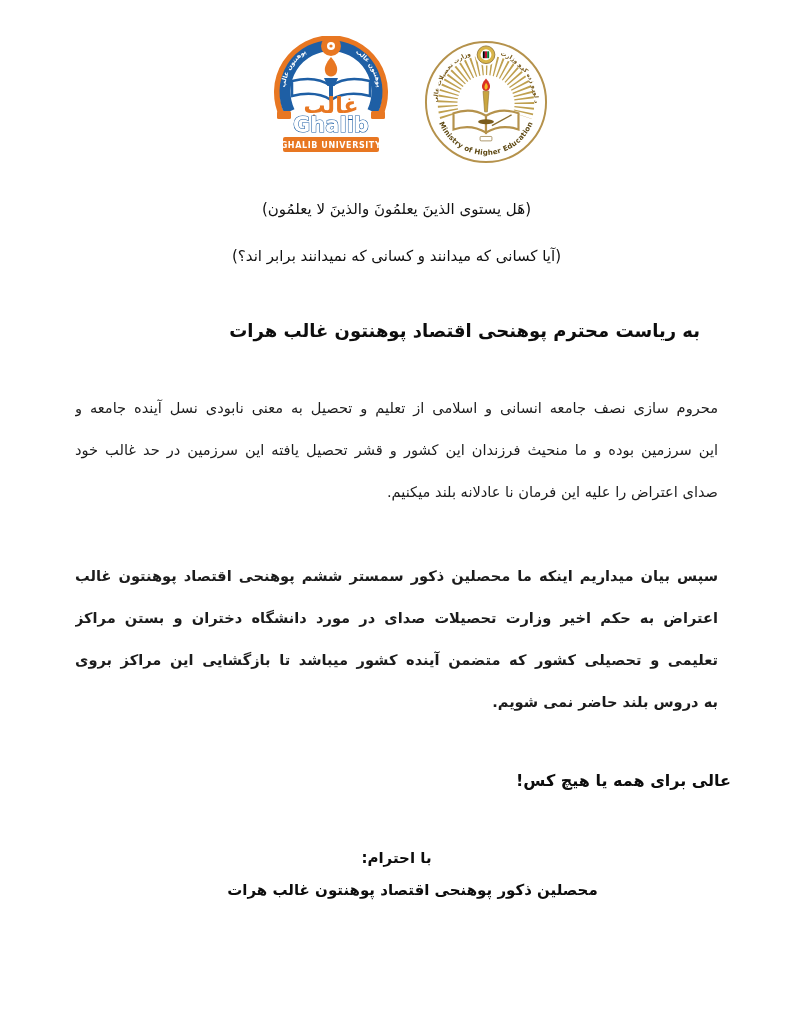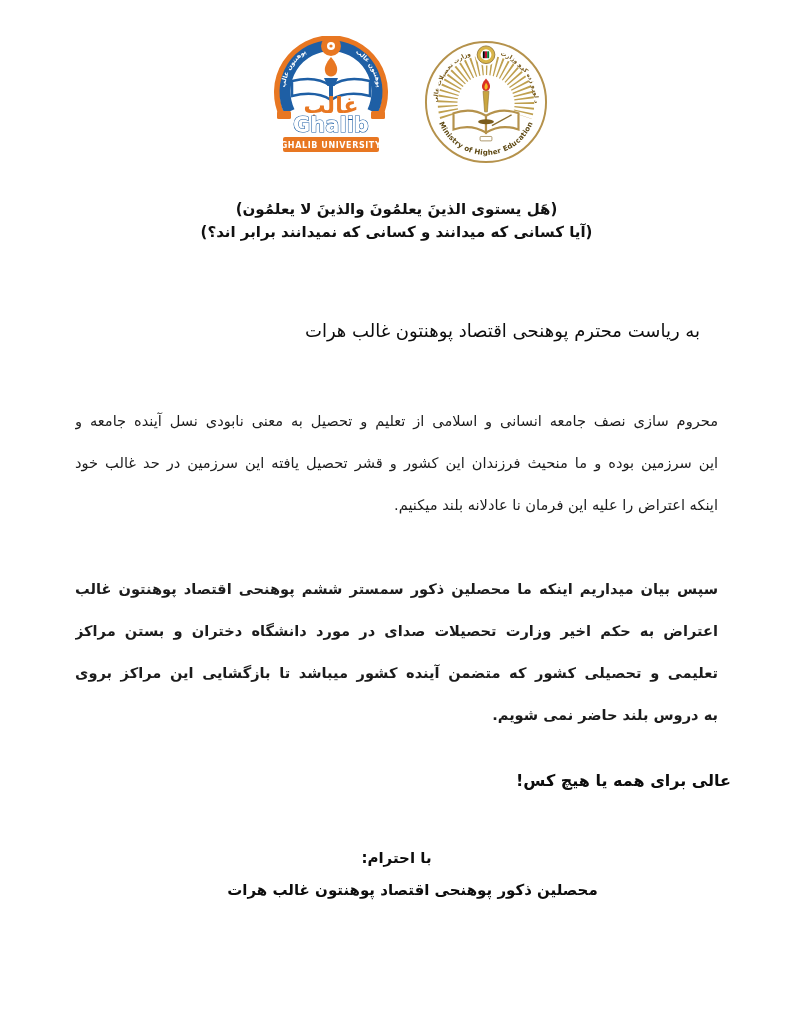--- a/index.html
+++ b/index.html
@@ -5,26 +5,26 @@
   html,body{margin:0;padding:0;background:#888;}
   .page{
     position:relative;width:793px;height:1024px;margin:0 auto;
     background:#ffffff;overflow:hidden;
     font-family:"DejaVu Sans",sans-serif;color:#1b1b1b;
   }
   
   .logos{position:absolute;top:36px;left:0;right:0;display:flex;justify-content:center;align-items:flex-start;gap:28px;transform:translateX(12px);}
   .logo{flex:0 0 auto;}
   
-  .verse{position:absolute;top:200px;left:0;right:0;text-align:center;direction:rtl;font-weight:bold;font-size:15px;color:#111;}
-  .verse .line2{margin-top:5px;}
+  .verse{position:absolute;top:200px;left:0;right:0;text-align:center;direction:rtl;font-weight:normal;font-size:15px;color:#111;}
+  .verse .line2{margin-top:29px;}
   
-  .heading{position:absolute;top:320px;right:93px;direction:rtl;font-weight:normal;font-size:18px;color:#0d0d0d;}
+  .heading{position:absolute;top:320px;right:93px;direction:rtl;font-weight:bold;font-size:18px;color:#0d0d0d;}
   
-  .bodytext{position:absolute;top:400px;left:75px;right:75px;direction:rtl;font-size:14.6px;line-height:42px;color:#1c1c1c;}
+  .bodytext{position:absolute;top:387px;left:75px;right:75px;direction:rtl;font-size:14.6px;line-height:42px;color:#1c1c1c;}
   .bodytext .para{margin:0;}
   .bodytext .para + .para{margin-top:42px;font-weight:bold;}
   .bodytext .ln{height:42px;overflow:hidden;}
   .bodytext .j{text-align:justify;text-align-last:justify;}
   .bodytext .last{text-align:right;}
   
   .slogan{position:absolute;top:771px;right:62px;direction:rtl;font-weight:bold;font-size:16px;color:#0d0d0d;}
   
   .signature{position:absolute;top:849px;left:0;right:0;text-align:center;direction:rtl;color:#0d0d0d;}
   .signature .salute{font-weight:bold;font-size:15px;margin-bottom:14px;}
@@ -125,21 +125,21 @@
     <div class="line1">(هَل يستوى الذينَ يعلمُونَ والذينَ لا يعلمُون)</div>
     <div class="line2">(آیا کسانی که میدانند و کسانی که نمیدانند برابر اند؟)</div>
   </div>
 
   <div class="heading">به ریاست محترم پوهنحی اقتصاد پوهنتون غالب هرات</div>
 
   <div class="bodytext">
     <div class="para">
       <div class="ln j">محروم سازی نصف جامعه انسانی و اسلامی از تعلیم و تحصیل به معنی نابودی نسل آینده جامعه و</div>
       <div class="ln j">این سرزمین بوده و ما منحیث فرزندان این کشور  و قشر تحصیل یافته این سرزمین در حد غالب خود</div>
-      <div class="ln last">اینکه اعتراض را علیه این فرمان نا عادلانه بلند میکنیم.</div>
+      <div class="ln last">صدای اعتراض را علیه این فرمان نا عادلانه بلند میکنیم.</div>
     </div>
     <div class="para">
       <div class="ln j">سپس بیان میداریم اینکه ما محصلین ذکور سمستر ششم پوهنحی اقتصاد پوهنتون غالب هرات در</div>
       <div class="ln j">اعتراض به حکم اخیر وزارت تحصیلات صدای در مورد دانشگاه دختران و بستن مراکز آموزشیْ</div>
       <div class="ln j">تعلیمی و تحصیلی کشور که متضمن آینده کشور میباشد تا بازگشایی این مراکز بروی خواهران مان</div>
       <div class="ln last">به دروس بلند حاضر نمی شویم.</div>
     </div>
   </div>
 
   <div class="slogan">عالی برای همه یا هیچ کس!</div>

